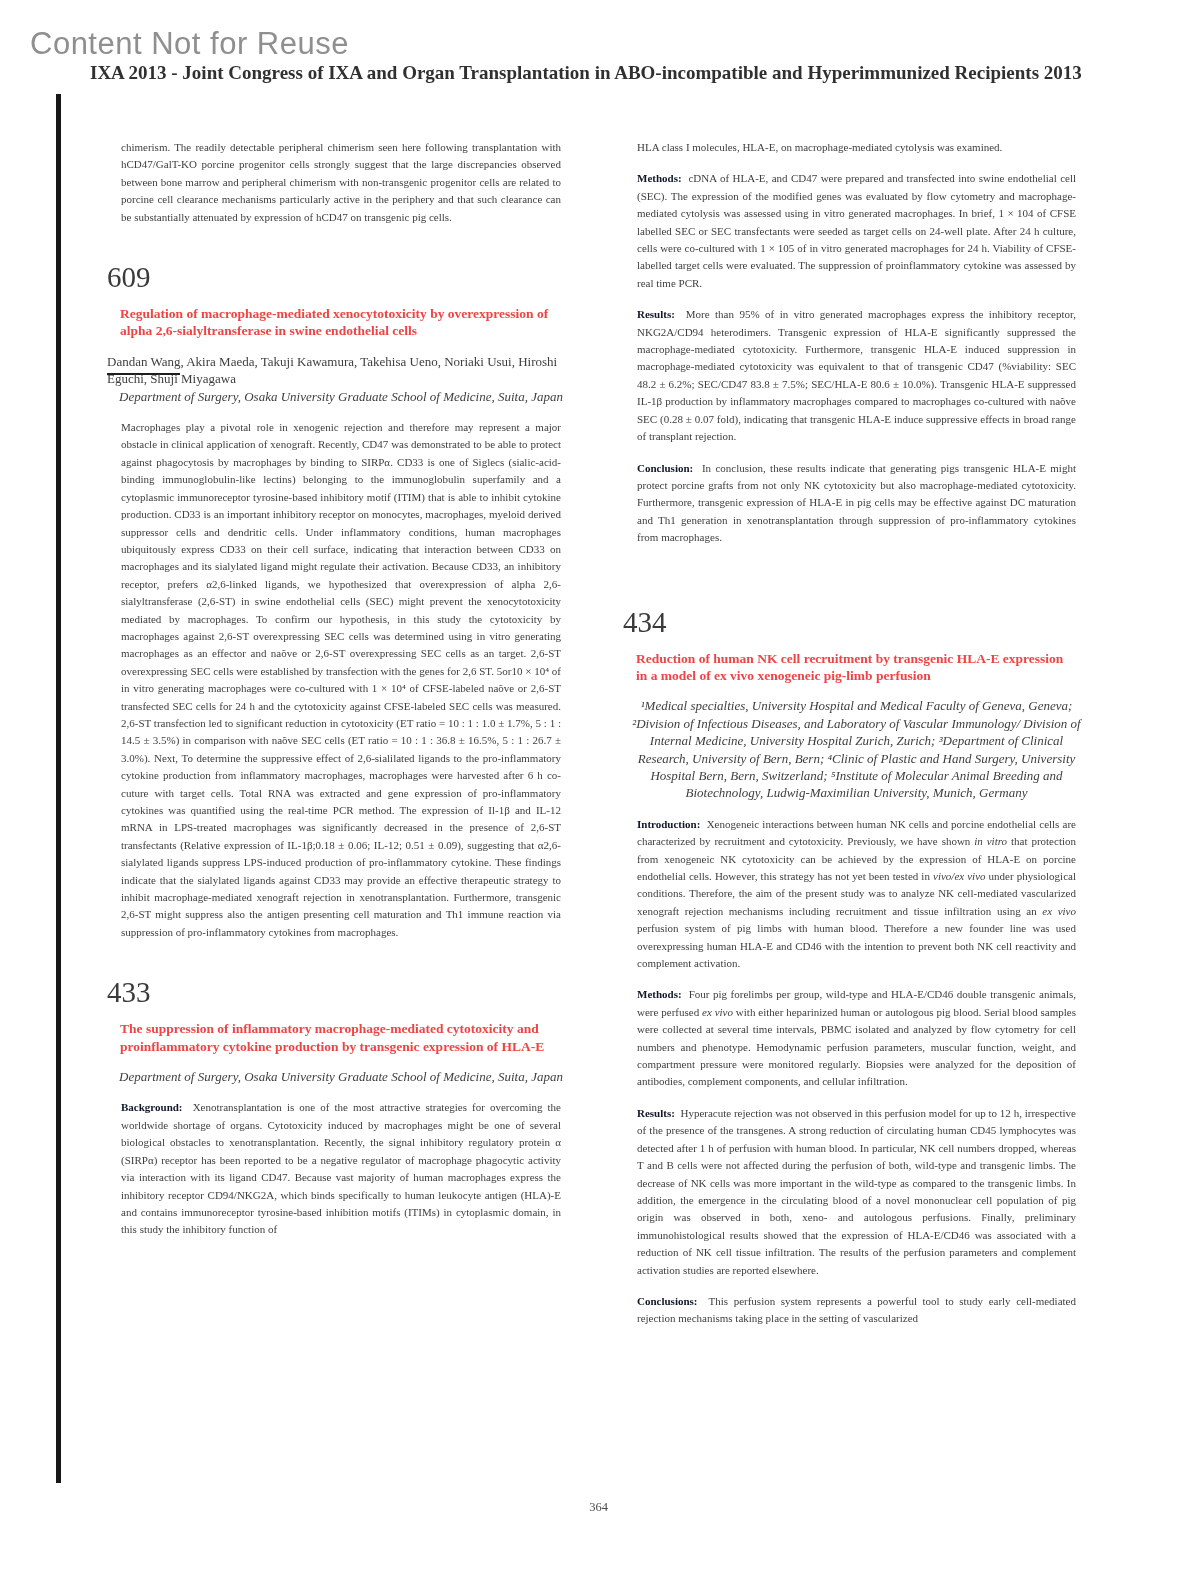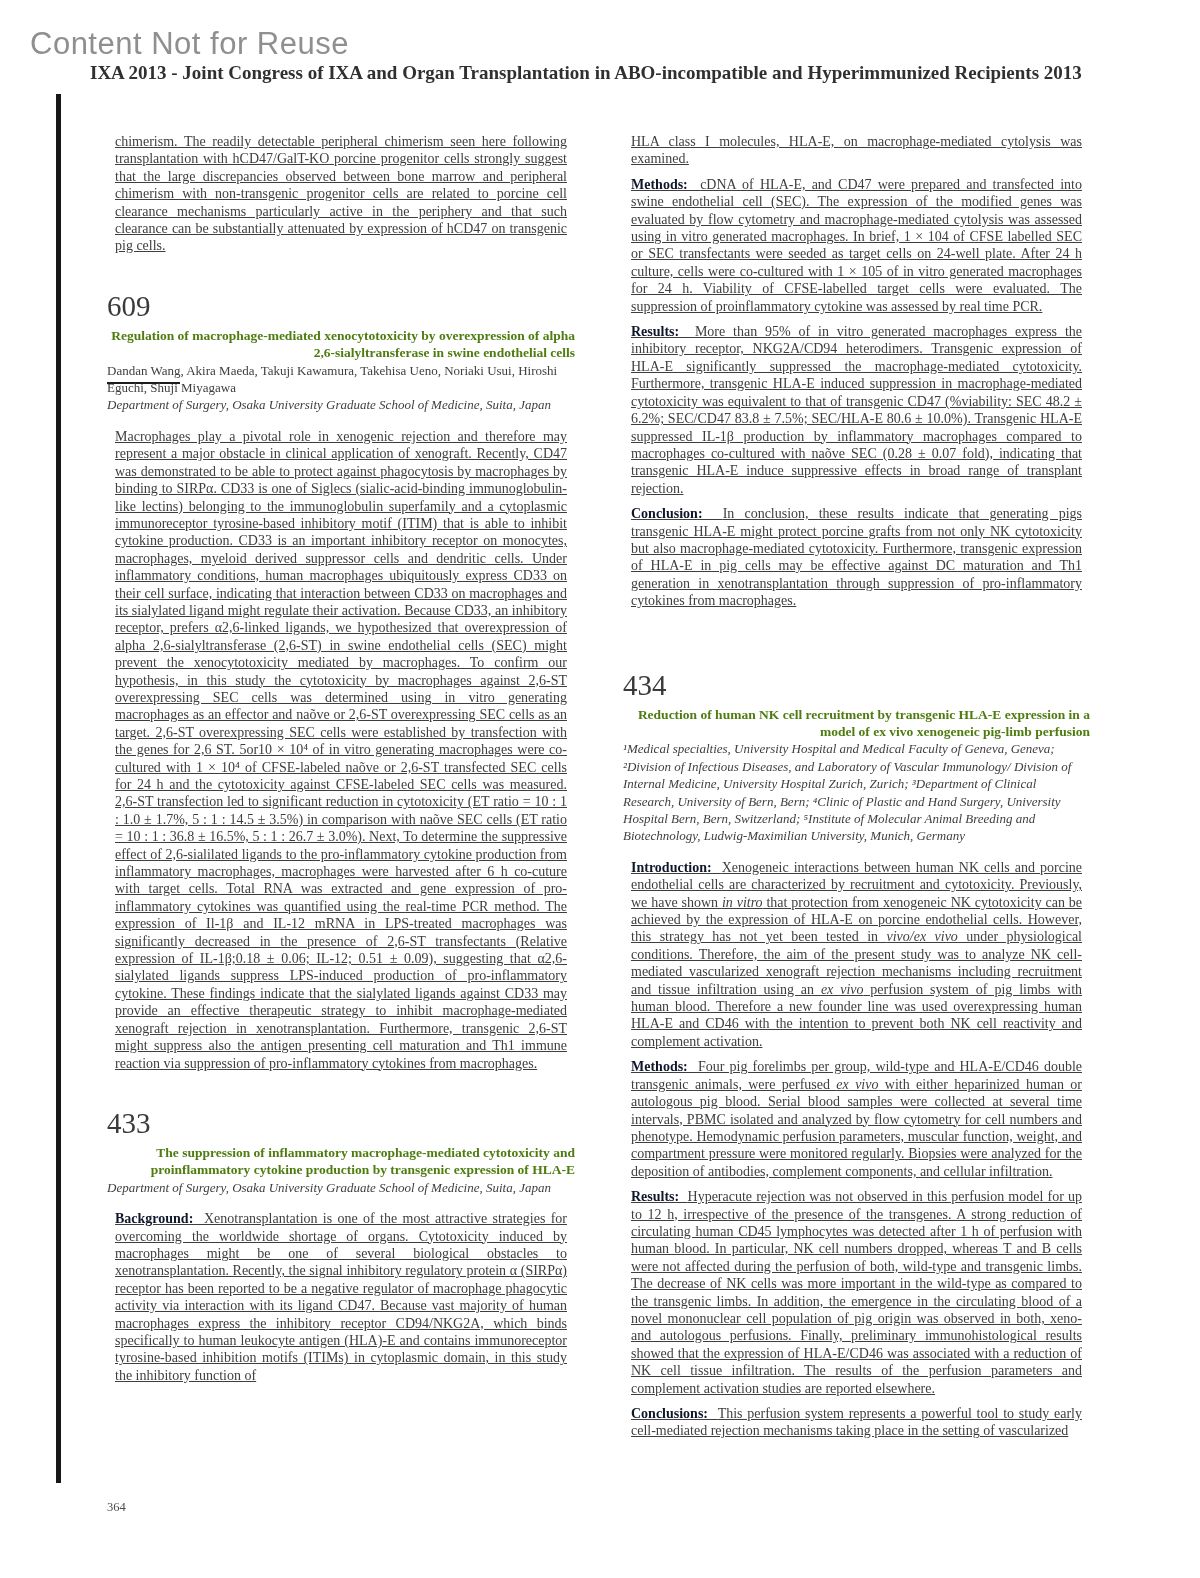--- a/index.html
+++ b/index.html
@@ -23,45 +23,45 @@
     white-space: nowrap;
   }
   .left-bar {
     position: absolute; left: 56px; top: 94px; width: 5px; height: 1389px;
     background: #171717;
   }
   .col { position: absolute; top: 125px; }
   .col-left  { left: 107px; width: 468px; }
   .col-right { left: 623px; width: 467px; }
   p.body {
-    font-size: 14px; line-height: 17.4px; text-align: justify;
-    margin: 8px; color: #3e3e3e; text-decoration: underline;
+    font-size: 11px; line-height: 17.4px; text-align: justify;
+    margin: 14px; color: #3e3e3e;
   }
   p.body b { color: #0f172a; }
   .abstract-head { margin-top: 36px; }
   .abstract-head.gap-lg { margin-top: 60px; }
   .abs-num {
     font-size: 29px; font-weight: 400; color: #3a3a3a;
     margin: 0 0 6px 0; line-height: 30px;
   }
   .abs-title {
     font-size: 13.5px; font-weight: bold; line-height: 17.4px;
-    margin: 0; color: #4d7c0f; text-align: right;
+    margin: 13px; color: #ef4444; text-align: left;
   }
   .abs-authors {
     font-size: 13px; line-height: 17.4px; margin: 0; text-align: left;
   }
   .presenting { border-bottom: 2.5px solid #1d1d1d; padding-bottom: 4px; }
   .abs-affil {
     font-size: 13px; font-style: italic; line-height: 17.4px; margin: 0 0 14px 0;
-    text-align: left;
+    text-align: center;
   }
   .footer-page {
     position: absolute; left: 107px; top: 1500px; width: 983px;
-    font-size: 12.5px; color: #4a4a4a;
+    text-align: center; font-size: 12.5px; color: #4a4a4a;
   }
 </style>
 </head>
 <body>
 
 <div class="watermark">Content Not for Reuse</div>
 
 <div class="header-title">IXA 2013 - Joint Congress of IXA and Organ Transplantation in ABO-incompatible and Hyperimmunized Recipients 2013</div>
 
 <div class="left-bar"></div>

